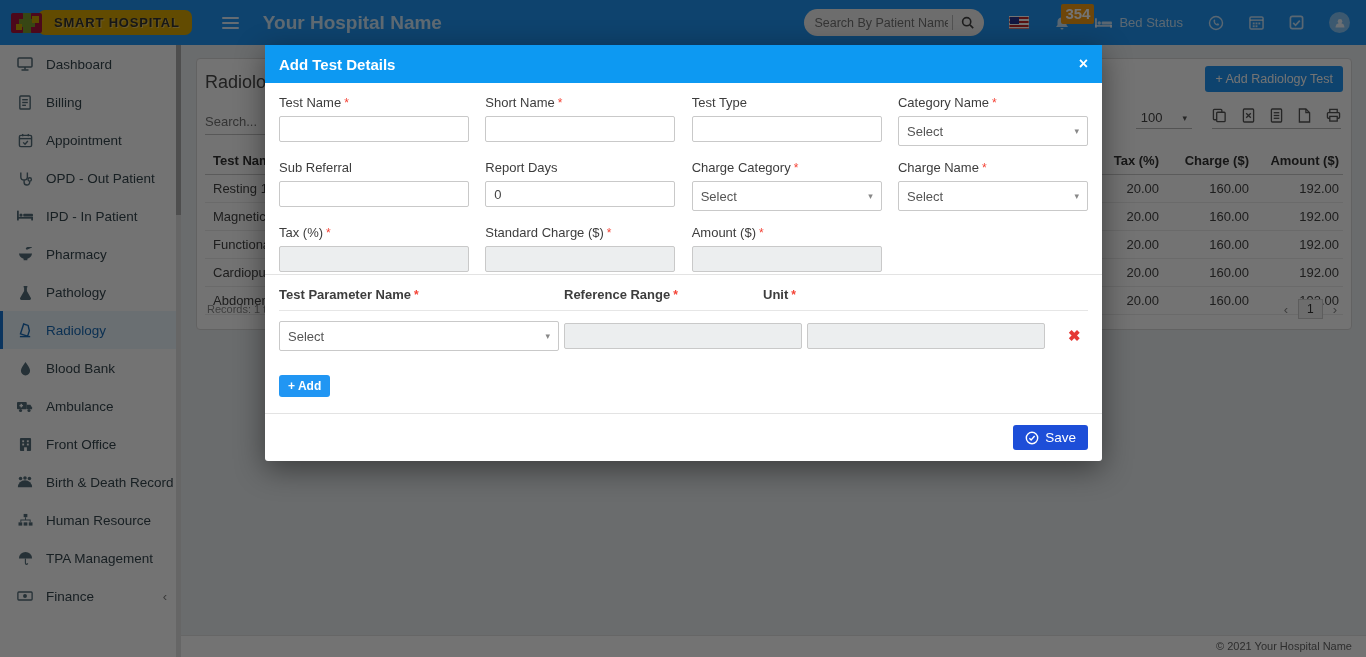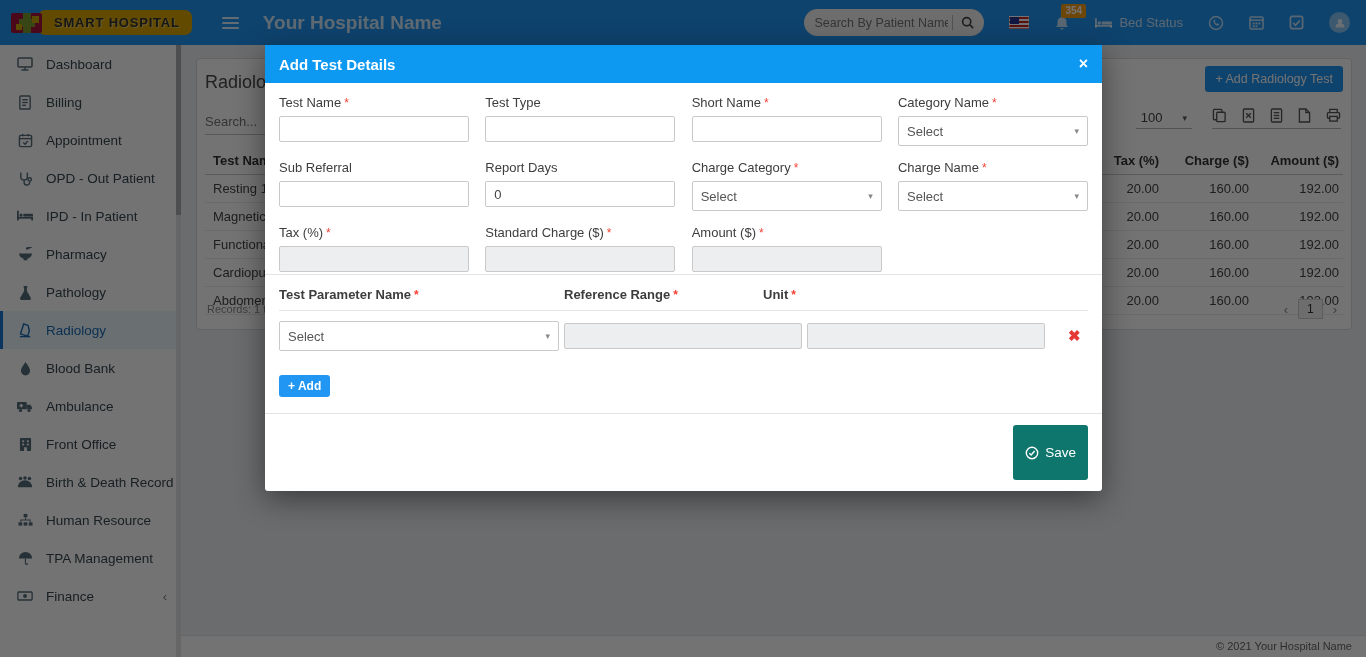--- a/index.html
+++ b/index.html
@@ -15,21 +15,21 @@
   .hamburger i { display:block; width:17px; height:2px; background:rgba(255,255,255,.85); border-radius:1px; }
   .nav-title { margin-left:24px; font-size:19px; font-weight:bold; color:rgba(255,255,255,.8); }
   .nav-right { margin-left:auto; display:flex; align-items:center; gap:25px; margin-right:16px; }
   .search-pill { width:180px; height:27px; border-radius:14px; background:#f2f2f2; display:flex; align-items:center; padding:0 10px; }
   .search-pill input { flex:1; border:0; outline:0; background:transparent; font-size:12.5px; color:#555; min-width:0; font-family:inherit; }
   .search-pill .vdiv { width:1px; height:15px; background:#b7b7b7; margin:0 8px 0 4px; }
   .flag { width:20px; height:13px; background:repeating-linear-gradient(#c62828 0 2px, #fff 2px 4px); position:relative; border:1px solid rgba(255,255,255,.4); }
   .flag::before { content:""; position:absolute; left:0; top:0; width:9px; height:7px; background:#283593; }
   .nav-ico { color:rgba(255,255,255,.75); display:flex; align-items:center; cursor:pointer; }
   .bell-wrap { position:relative; }
-  .badge { position:absolute; top:-11px; left:7px; background:#f39c12; color:#fff; font-size:10px; font-weight:bold; padding:1.5px 4px; border-radius:2px; }
+  .badge { position:absolute; top:-11px; left:7px; background:#f39c12; color:#fff; font-size:15px; font-weight:bold; padding:1.5px 4px; border-radius:2px; }
   .bed-status { display:flex; align-items:center; gap:7px; color:rgba(255,255,255,.75); font-size:13px; cursor:pointer;text-align:center; }
   .avatar { width:21px; height:21px; border-radius:50%; background:rgba(255,255,255,.45); display:flex; align-items:center; justify-content:center; color:rgba(255,255,255,.85); }
 
   
   .sidebar { position:absolute; top:45px; left:0; width:181px; bottom:0; background:#fff; z-index:1; }
   .sidebar-scroll { position:absolute; right:0; top:0; width:5px; height:100%; background:#e3e3e3; }
   .sidebar-scroll .thumb { width:5px; height:170px; background:#adadad; }
   .menu-item { height:38px; display:flex; align-items:center; padding-left:17px; gap:13px; cursor:pointer; }
   .menu-item .ico { width:16px; height:16px; color:#546e7a; display:flex; align-items:center; justify-content:center; flex:none; }
   .menu-item .lbl { font-size:13.5px; color:#37474f; white-space:nowrap; }
@@ -82,21 +82,21 @@
   .sel .caret { margin-left:auto; font-size:9px; color:#888; }
   .hdiv { border-top:1px solid #e3e3e3; margin:2px -14px 12px; }
   .param-head { display:flex; border-bottom:1px solid #e6e6e6; padding-bottom:2px; margin-bottom:10px; }
   .param-head .plabel { font-weight:bold; margin-bottom:6px; }
   .ph1 { width:285px; } .ph2 { width:199px; } .ph3 { width:243px; }
   .param-row { display:flex; align-items:center; gap:5px; margin-bottom:24px; }
   .p-sel { width:280px; } .p-inp { width:238px; }
   .remove-x { margin-left:18px; color:#e53935; font-weight:bold; font-size:15px; cursor:pointer; }
   .add-btn { display:inline-block; background:#2196f3; color:#fff; font-size:12px; font-weight:bold; padding:4px 9px; border-radius:3px; border:0; cursor:pointer; margin-bottom:16px; font-family:inherit; }
   .modal-footer { border-top:1px solid #e3e3e3; padding:11px 14px; display:flex; justify-content:flex-end; }
-  .save-btn { background:#0f766e; color:#fff; font-size:13.5px; padding:20px 12px; border-radius:3px; border:0; cursor:pointer; display:flex; align-items:center; gap:6px; font-family:inherit; }
+  .save-btn { background:#1d4ed8; color:#fff; font-size:13.5px; padding:5px 12px; border-radius:3px; border:0; cursor:pointer; display:flex; align-items:center; gap:6px; font-family:inherit; }
 
   svg { display:block; }
 </style>
 </head>
 <body>
 
 <div class="navbar">
   <div class="logo-wrap">
     <span class="logo-cross">
       <svg width="34" height="30" viewBox="0 0 34 30">
@@ -451,25 +451,25 @@
     <span class="modal-close">×</span>
   </div>
   <div class="modal-body">
 
     <div class="m-row">
       <div class="fg">
         <label><span>Test Name</span><span class="req">*</span></label>
         <input class="inp" style="">
       </div>
       <div class="fg">
+        <label><span>Short Name</span><span class="req">*</span></label>
+        <input class="inp" style="">
+      </div>
+      <div class="fg">
         <label><span>Test Type</span></label>
-        <input class="inp" style="">
-      </div>
-      <div class="fg">
-        <label><span>Short Name</span><span class="req">*</span></label>
         <input class="inp" style="">
       </div>
       <div class="fg">
         <label><span>Category Name</span><span class="req">*</span></label>
         <div class="sel">
           <span>Select</span>
           <span class="caret">▾</span>
         </div>
       </div>
     </div>

